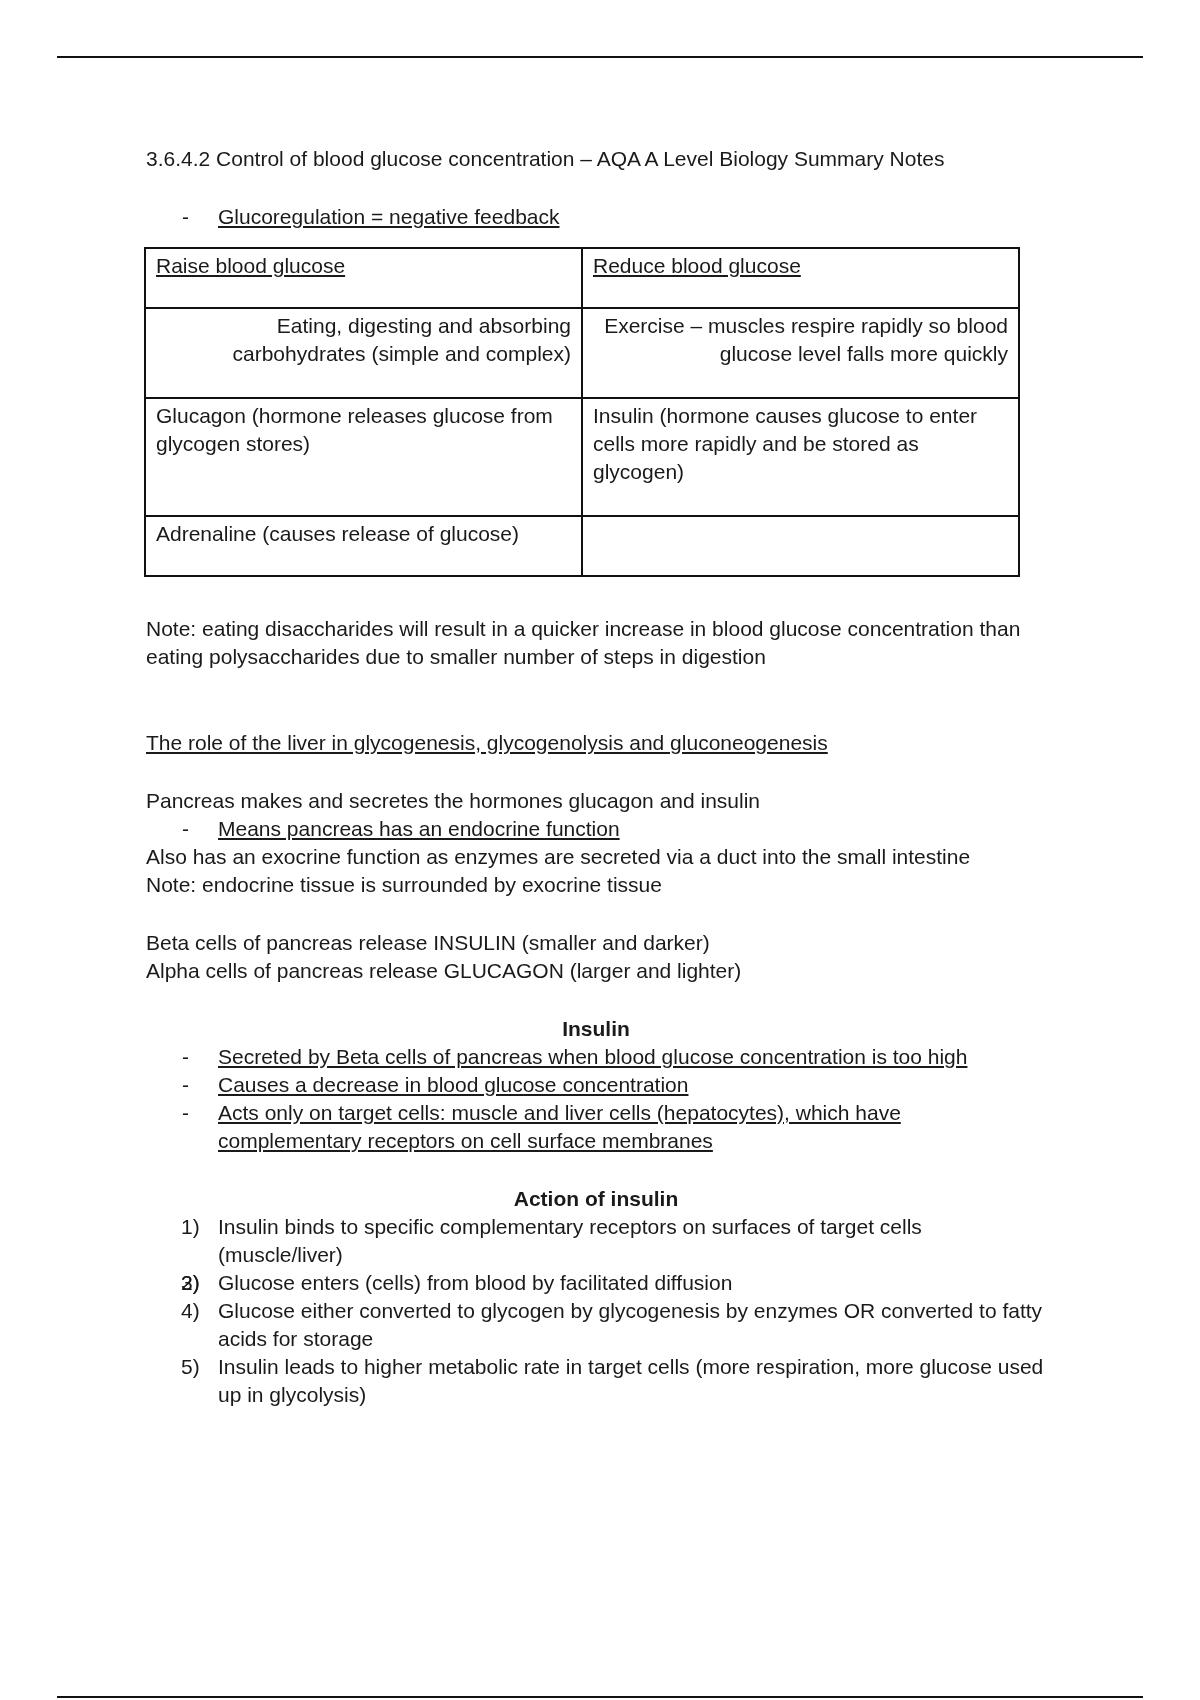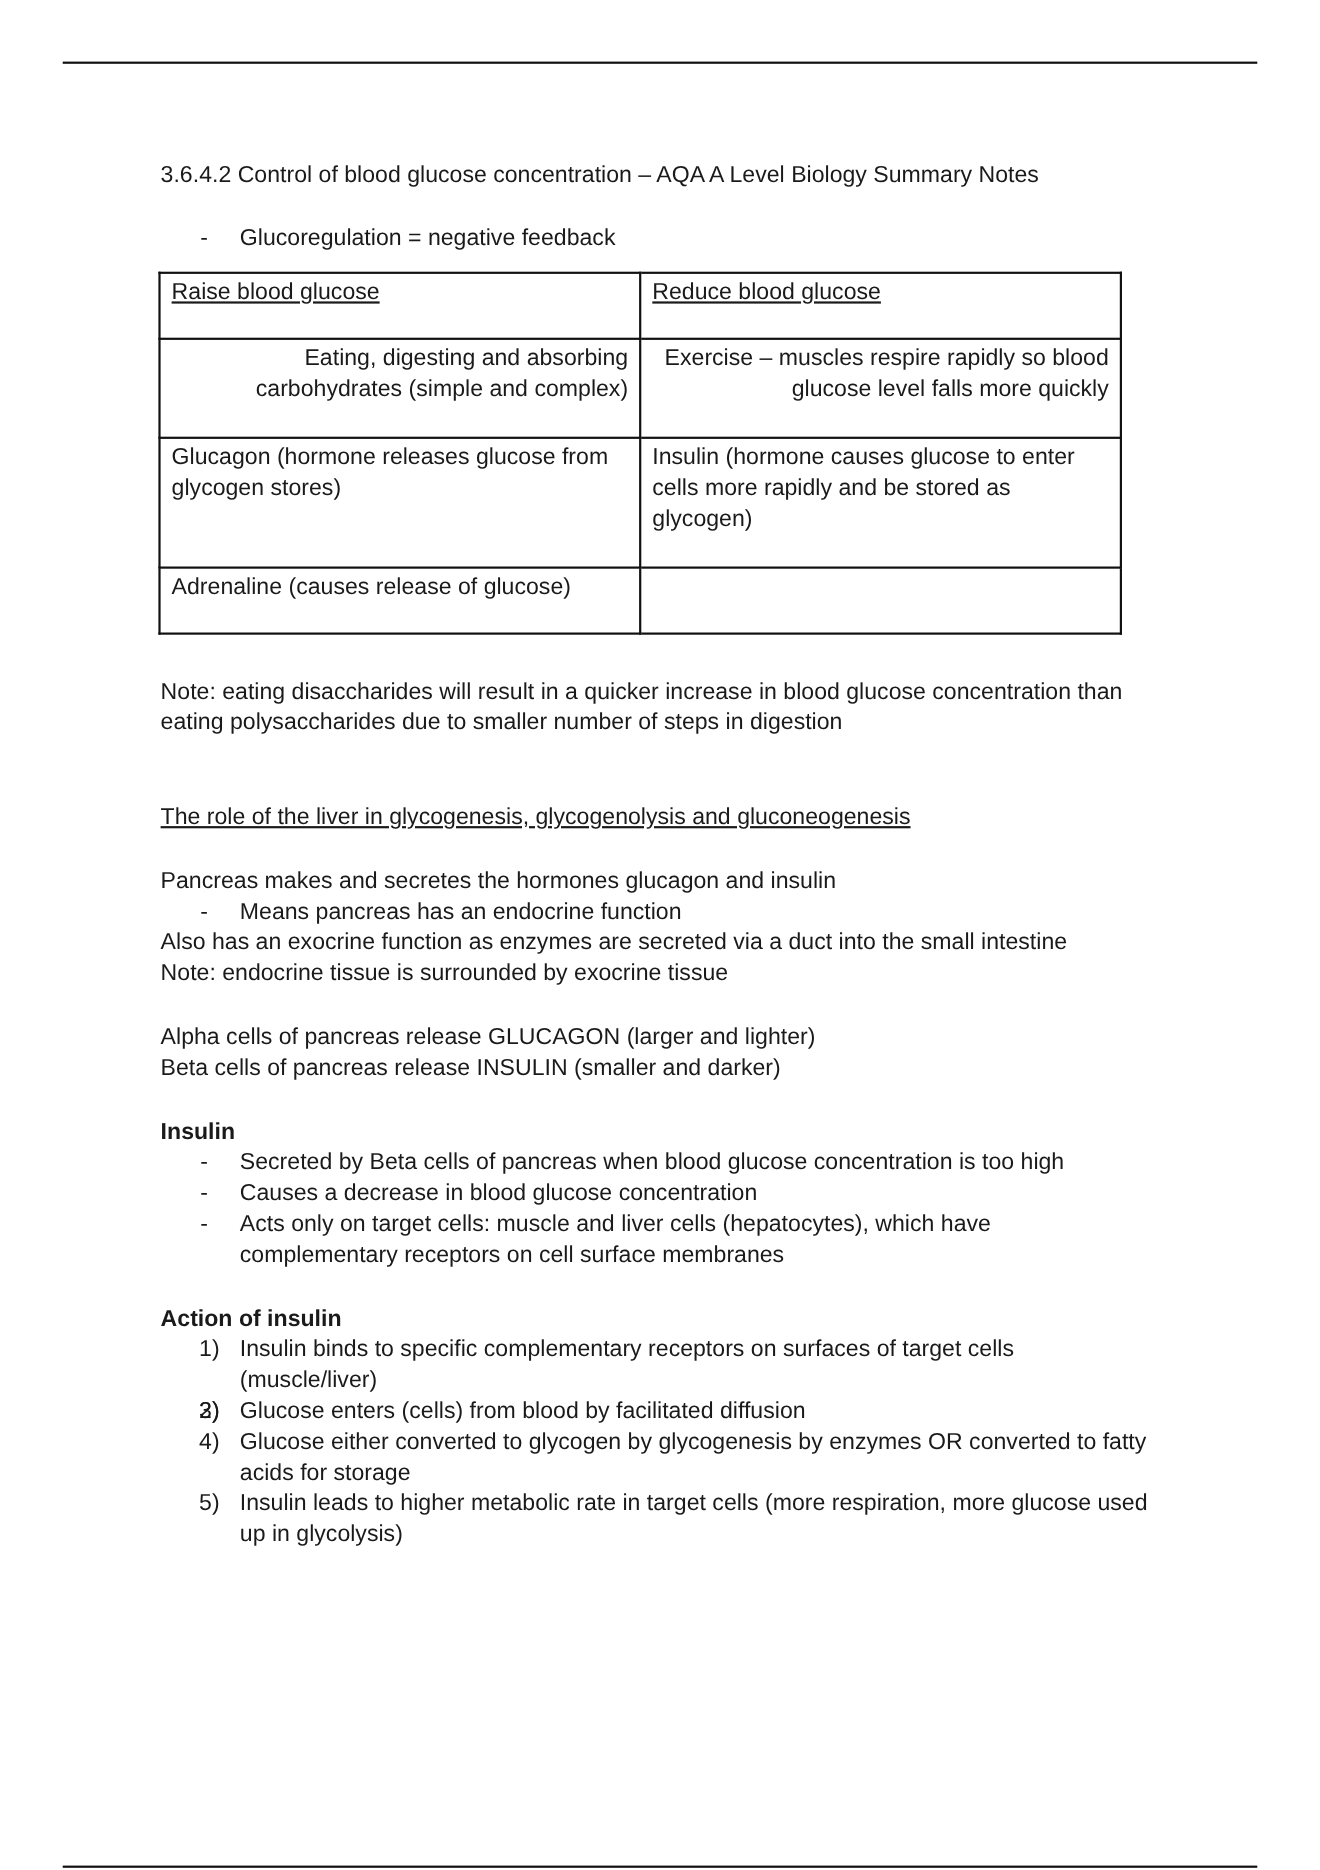--- a/index.html
+++ b/index.html
@@ -5,32 +5,32 @@
   html, body { margin: 0; padding: 0; background: #ffffff; }
   body { width: 1200px; height: 1700px; position: relative; overflow: hidden;
          font-family: "Liberation Sans", "DejaVu Sans", sans-serif; color: #1a1a1a; }
   .rule { position: absolute; left: 57px; width: 1086px; height: 2px; background: #111; }
   .rule.top { top: 56px; }
   .rule.bottom { top: 1696px; }
   .page { position: absolute; left: 146px; top: 145px; width: 900px; font-size: 21px; line-height: 28px; }
   .title { font-weight: normal; font-size: 21px; margin: 0 0 30px 0; }
   p { margin: 0; }
   .dash-list { list-style: none; margin: 0; padding: 0 0 0 72px; }
-  .dash-list li { position: relative; }
+  .dash-list li { position: relative; text-decoration: underline; }
   .dash-list li::before { content: "-"; position: absolute; left: -36px; }
   table.factors { border-collapse: collapse; width: 876px; margin: 16px 0 38px -2px; padding-left: 25px; }
   table.factors td { border: 2px solid #111; vertical-align: top; padding: 3px 10px 0 10px; width: 50%; }
   table.factors tr.h td { height: 55px; }
   table.factors tr.r1 td { height: 85px; text-align: right; }
   table.factors tr.r2 td { height: 113px; }
   table.factors tr.r3 td { height: 55px; }
   .u { text-decoration: underline; }
   .gap-large { height: 58px; }
   .gap { height: 30px; }
-  .heading-bold { font-weight: bold; }
+  .heading-bold { font-weight: bold; text-align: center; }
   ol.actions { list-style: none; margin: 0; padding: 0 0 0 72px; }
   ol.actions li { position: relative; }
   ol.actions li .num { position: absolute; left: -37px; }
 </style>
 </head>
 <body>
 
 <div class="rule top"></div>
 
 <div class="page">
@@ -67,22 +67,22 @@
 
   <p class="u">The role of the liver in glycogenesis, glycogenolysis and gluconeogenesis</p>
   <div class="gap"></div>
   <p>Pancreas makes and secretes the hormones glucagon and insulin</p>
   <ul class="dash-list">
     <li>Means pancreas has an endocrine function</li>
   </ul>
   <p>Also has an exocrine function as enzymes are secreted via a duct into the small intestine</p>
   <p>Note: endocrine tissue is surrounded by exocrine tissue</p>
   <div class="gap"></div>
+  <p>Beta cells of pancreas release INSULIN (smaller and darker)</p>
   <p>Alpha cells of pancreas release GLUCAGON (larger and lighter)</p>
-  <p>Beta cells of pancreas release INSULIN (smaller and darker)</p>
   <div class="gap"></div>
 
   <p class="heading-bold">Insulin</p>
   <ul class="dash-list">
     <li>Secreted by Beta cells of pancreas when blood glucose concentration is too high</li>
     <li>Causes a decrease in blood glucose concentration</li>
     <li>Acts only on target cells: muscle and liver cells (hepatocytes), which have complementary receptors on cell surface membranes</li>
   </ul>
   <div class="gap"></div>
 

